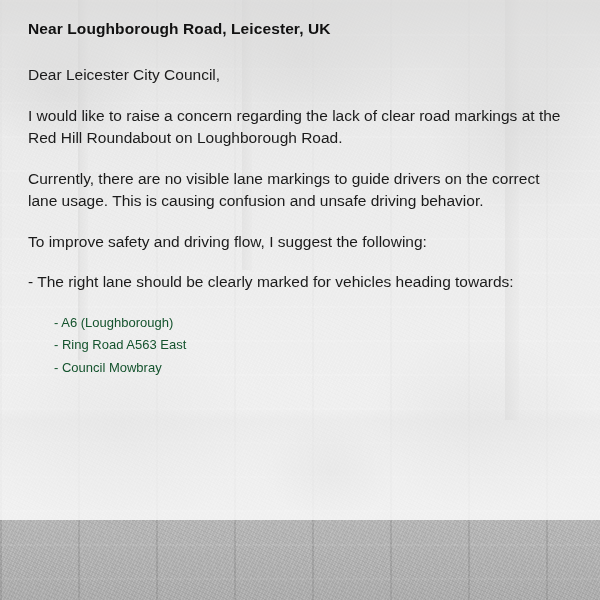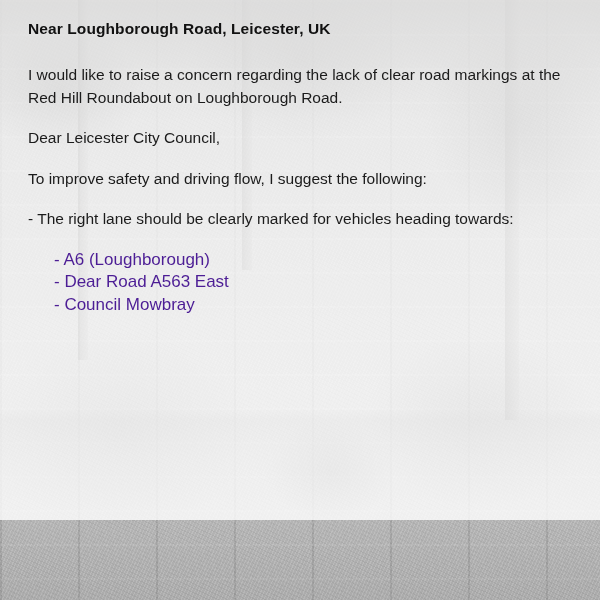--- a/index.html
+++ b/index.html
@@ -114,23 +114,23 @@
     max-width: 545px;
   }
   .para.tight { margin-bottom: 18px; }
 
   .bullets {
     margin: 0;
     padding: 0;
     list-style: none;
   }
   .bullets li {
-    font-size: 17px;
+    font-size: 13px;
     line-height: 22.5px;
-    color: #4c1d95;
+    color: #14532d;
     padding-left: 26px;
   }
 </style>
 </head>
 <body>
 
 <div class="card">
 
   <div class="bg"></div>
   <div class="bg-noise"></div>
@@ -138,29 +138,30 @@
   <div class="bg-pole p1"></div>
   <div class="bg-pole p2"></div>
   <div class="bg-pole p3"></div>
 
   <div class="overlay"></div>
 
   <div class="content">
 
     <div class="title">Near Loughborough Road, Leicester, UK</div>
 
+    <p class="para">Dear Leicester City Council,</p>
+
     <p class="para">I would like to raise a concern regarding the lack of clear road markings at the Red Hill Roundabout on Loughborough Road.</p>
 
-    <p class="para">Dear Leicester City Council,</p>
-
+    <p class="para">Currently, there are no visible lane markings to guide drivers on the correct lane usage. This is causing confusion and unsafe driving behavior.</p>
 
     <p class="para">To improve safety and driving flow, I suggest the following:</p>
 
     <p class="para tight">- The right lane should be clearly marked for vehicles heading towards:</p>
 
     <ul class="bullets">
       <li>- A6 (Loughborough)</li>
-      <li>- Dear Road A563 East</li>
+      <li>- Ring Road A563 East</li>
       <li>- Council Mowbray</li>
     </ul>
 
   </div>
 </div>
 
 </body></html>

